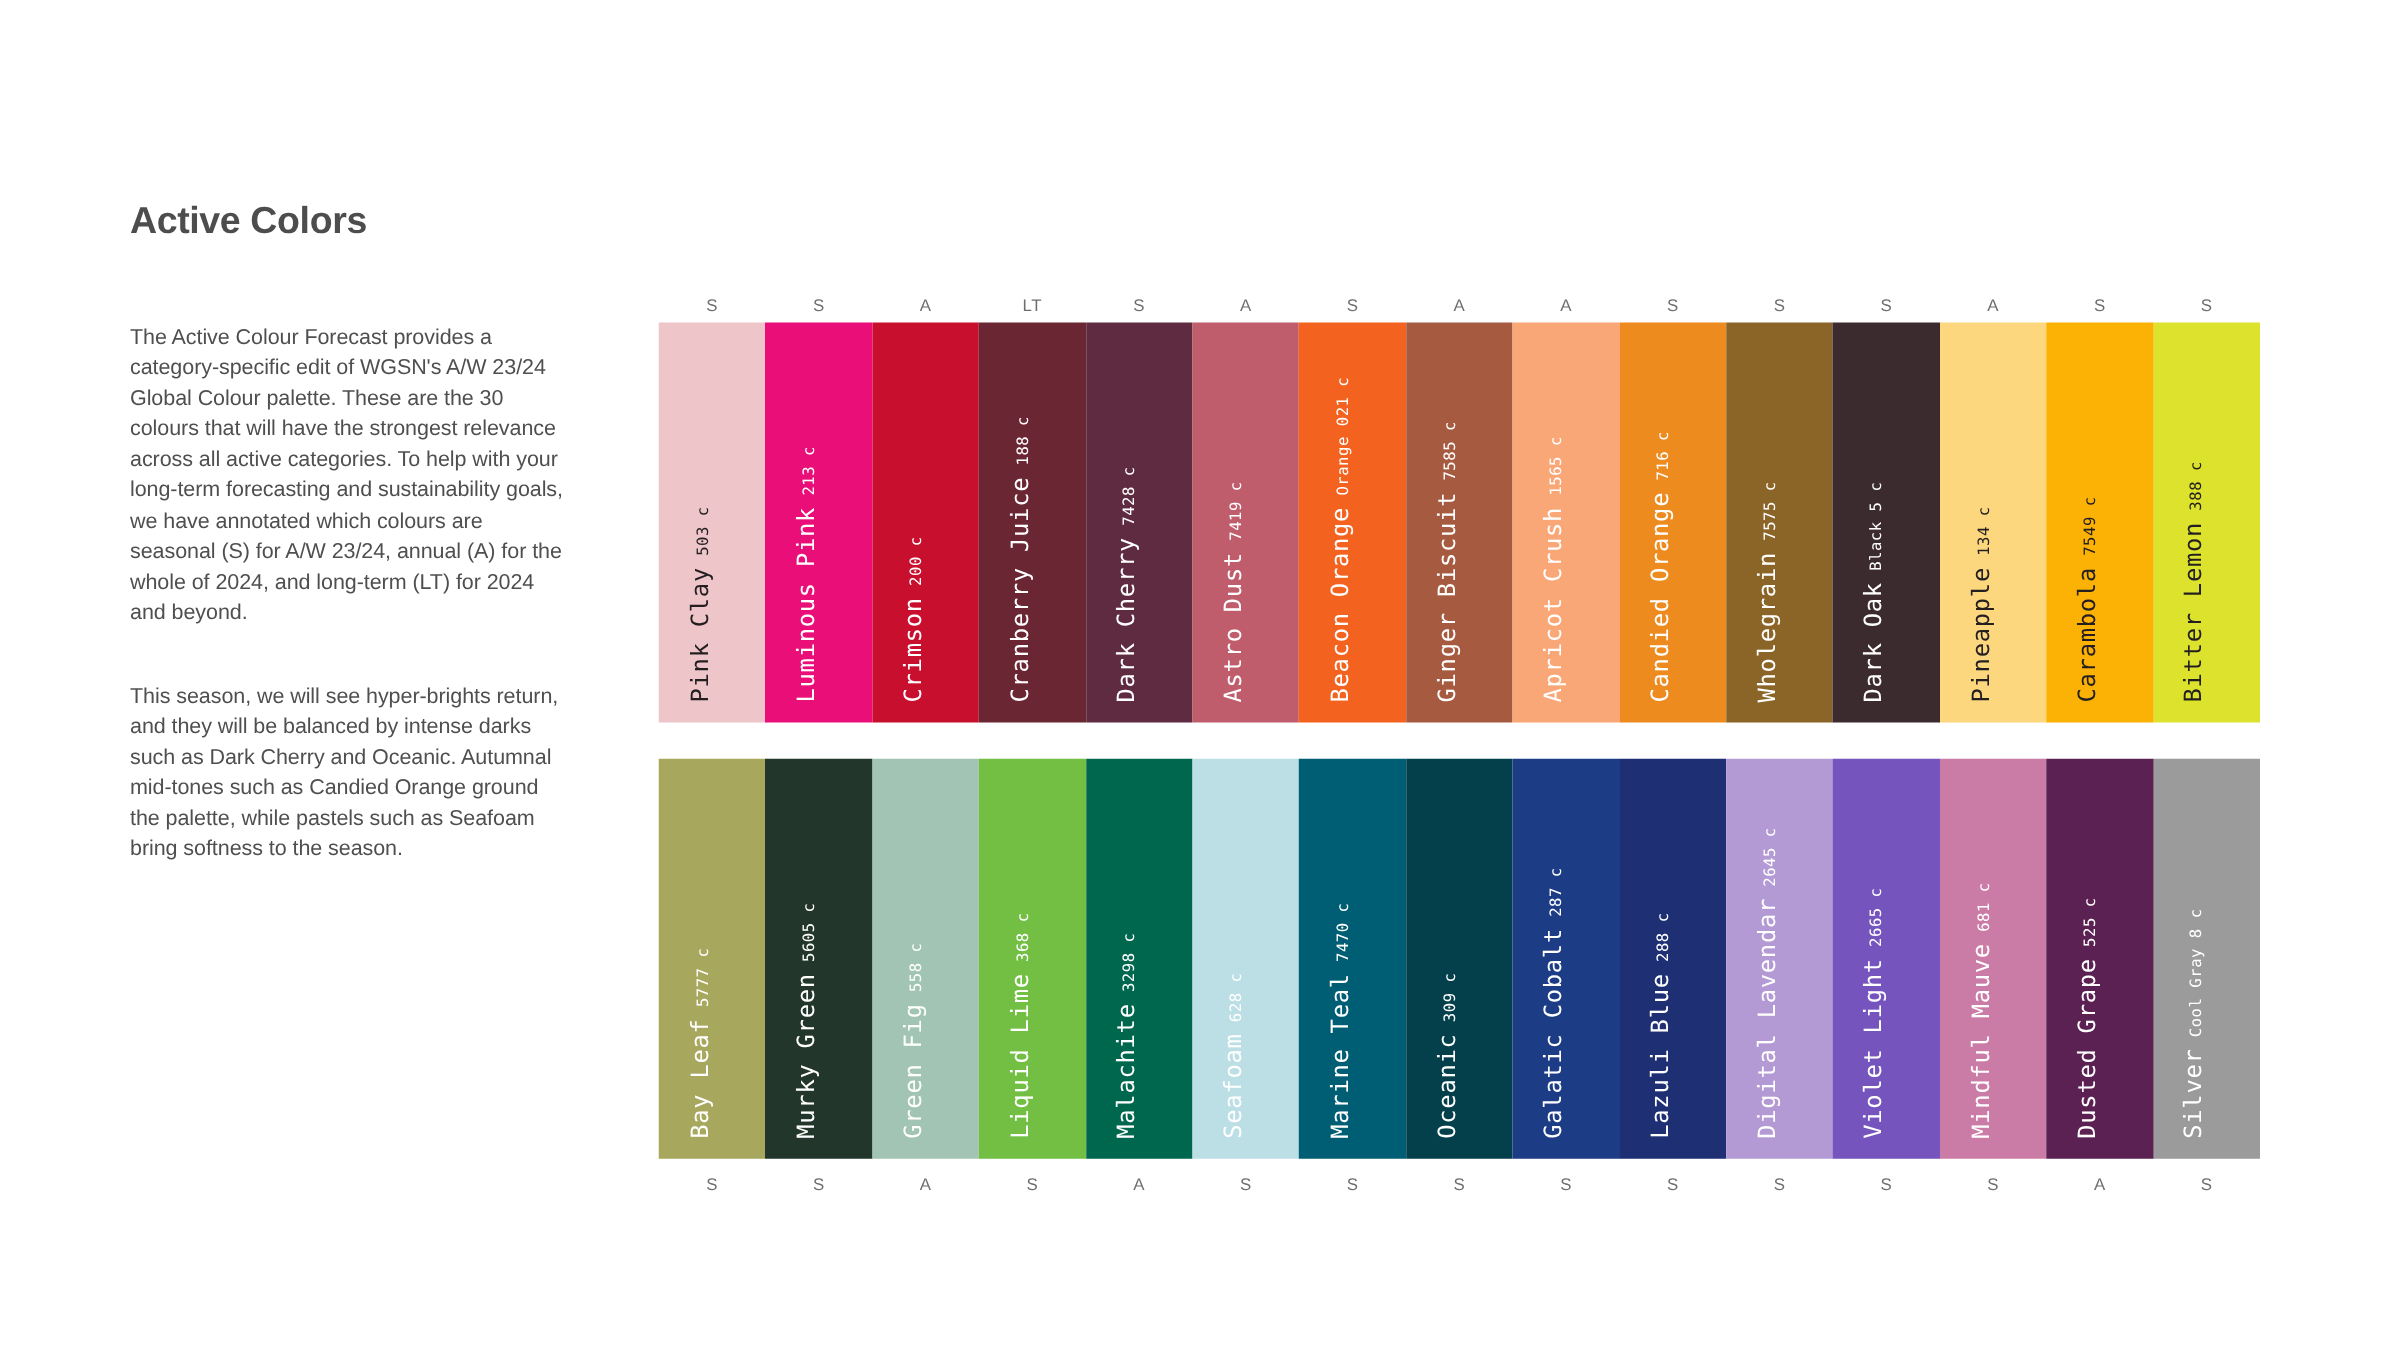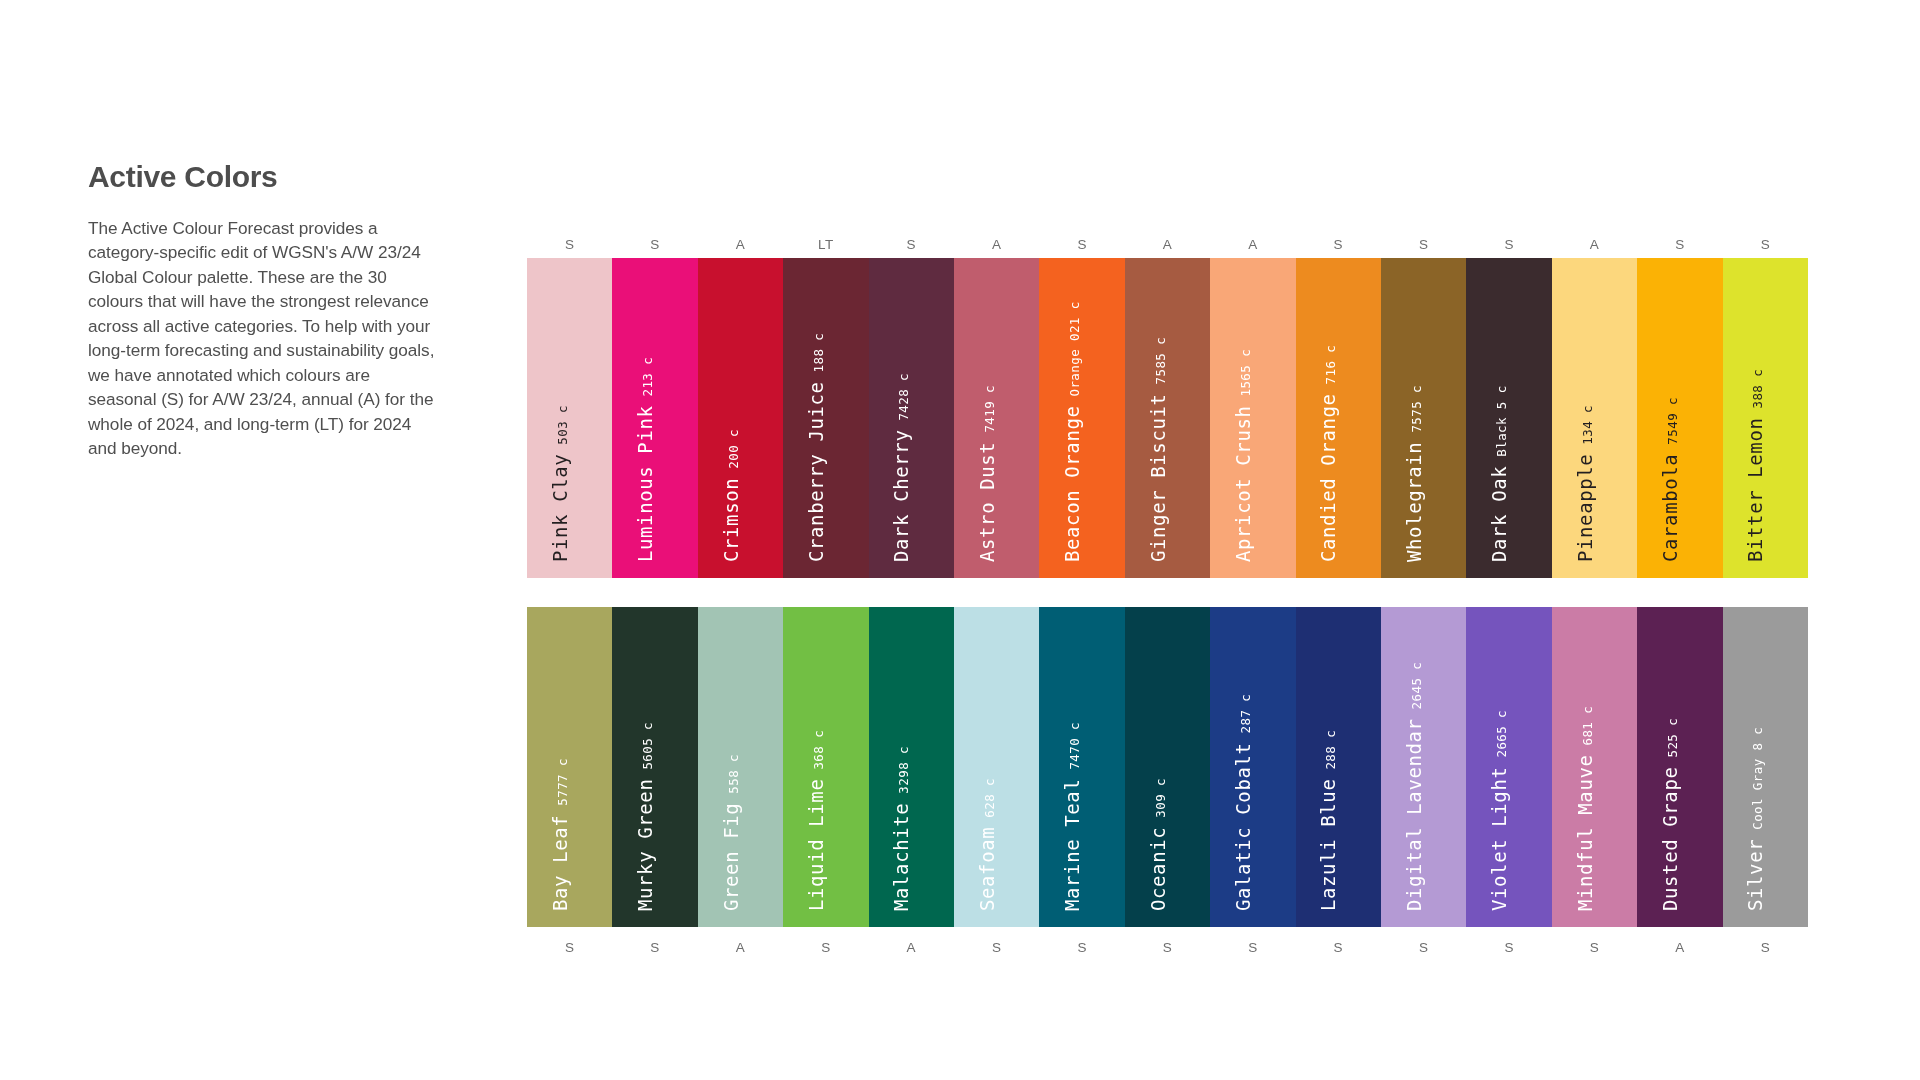--- a/index.html
+++ b/index.html
@@ -11,21 +11,21 @@
   }
   #page {
     position: relative;
     width: 1920px; height: 1080px;
     background: #ffffff;
   }
 
   
   .textcol {
     position: absolute;
-    left: 88px;
+    left: 104px;
     top: 160px;
     width: 348px;
   }
   .title {
     font-size: 30px;
     font-weight: bold;
     color: #4d4d4d;
     letter-spacing: -0.3px;
     line-height: 1.12;
   }
@@ -36,21 +36,21 @@
     letter-spacing: -0.1px;
     line-height: 1.2;
     margin-top: 3px;
   }
   .para {
     font-size: 17.2px;
     line-height: 24.5px;
     color: #4f4f4f;
     letter-spacing: -0.05px;
   }
-  .para-1 { margin-top: 22px; }
+  .para-1 { margin-top: 63px; }
   .para-2 { margin-top: 42px; }
 
   
   .palette {
     position: absolute;
     left: 527px;
     top: 232px;
     width: 1281px;
   }
   .row-block { position: relative; }
@@ -111,20 +111,21 @@
   .tag-row-bottom { height: 26px; margin-top: 8px; }
 </style>
 </head>
 <body>
 
 <div id="page">
 
   <div class="textcol">
     <div class="title">Active Colors</div>
     <p class="para para-1">The Active Colour Forecast provides a category-specific edit of WGSN's A/W 23/24 Global Colour palette. These are the 30 colours that will have the strongest relevance across all active categories. To help with your long-term forecasting and sustainability goals, we have annotated which colours are seasonal (S) for A/W 23/24, annual (A) for the whole of 2024, and long-term (LT) for 2024 and beyond.</p>
+    <p class="para para-2">This season, we will see hyper-brights return, and they will be balanced by intense darks such as Dark Cherry and Oceanic. Autumnal mid-tones such as Candied Orange ground the palette, while pastels such as Seafoam bring softness to the season.</p>
   </div>
 
   <div class="palette">
 
     <div class="row-block">
       <div class="tag-row">
           <div class="tag">S</div>
           <div class="tag">S</div>
           <div class="tag">A</div>
           <div class="tag">LT</div>

